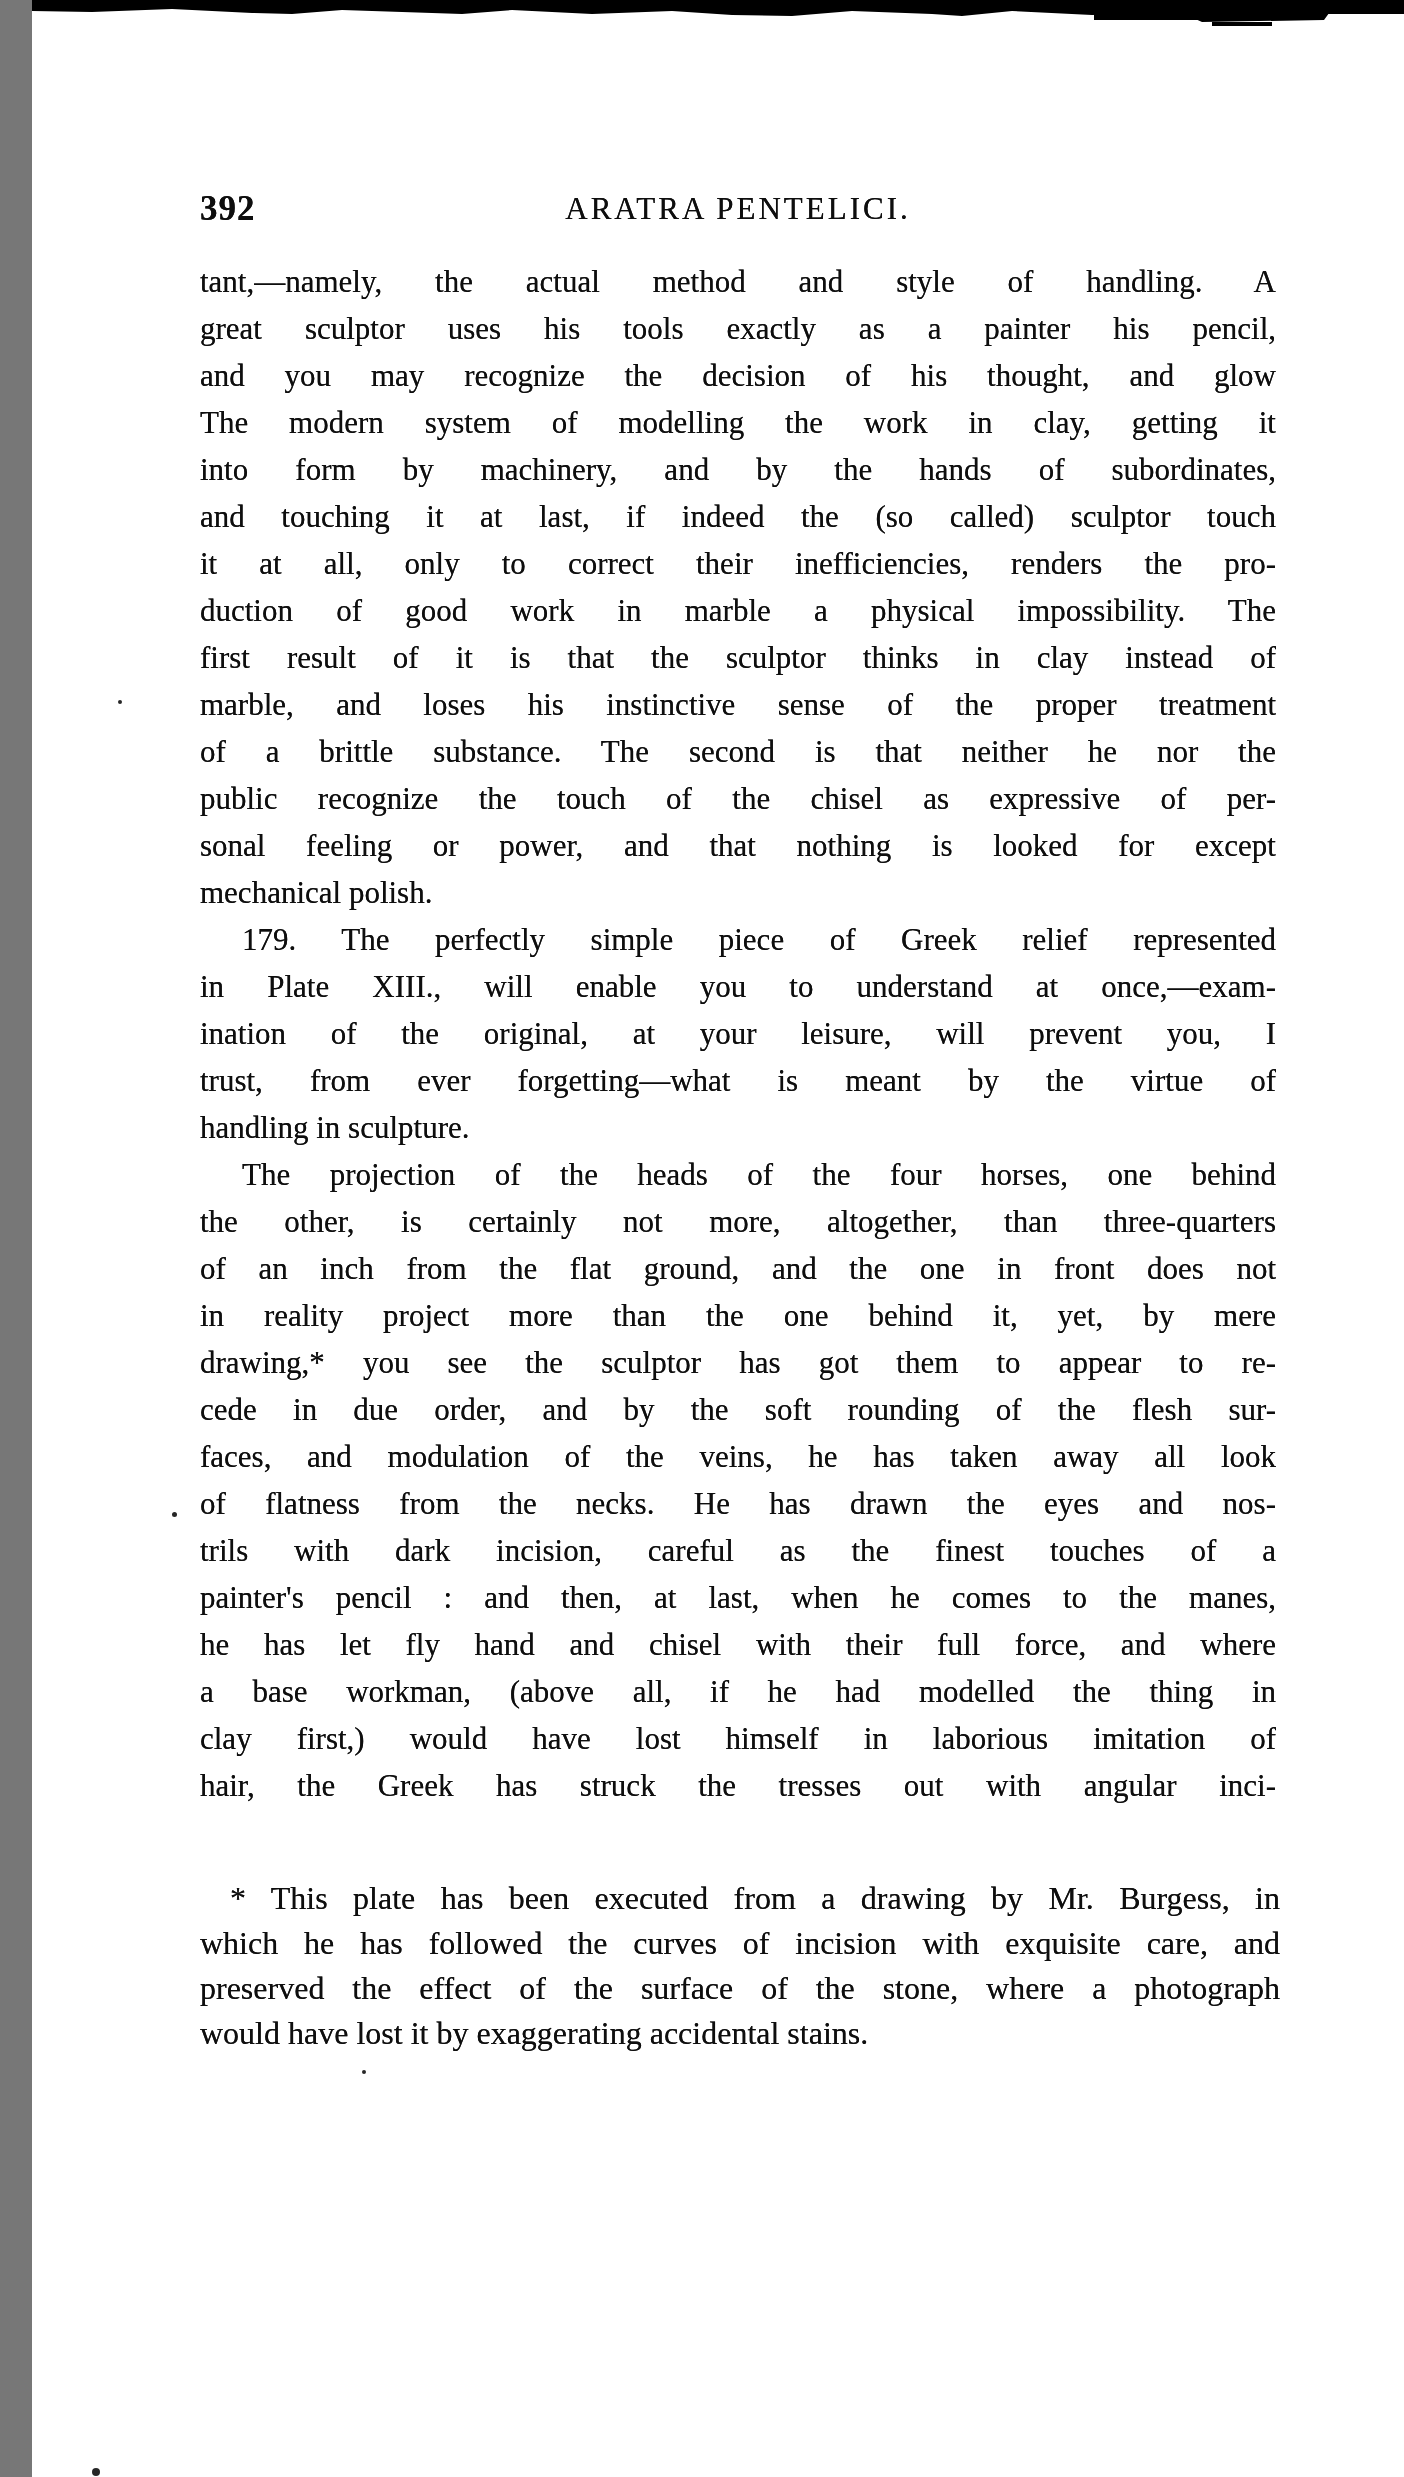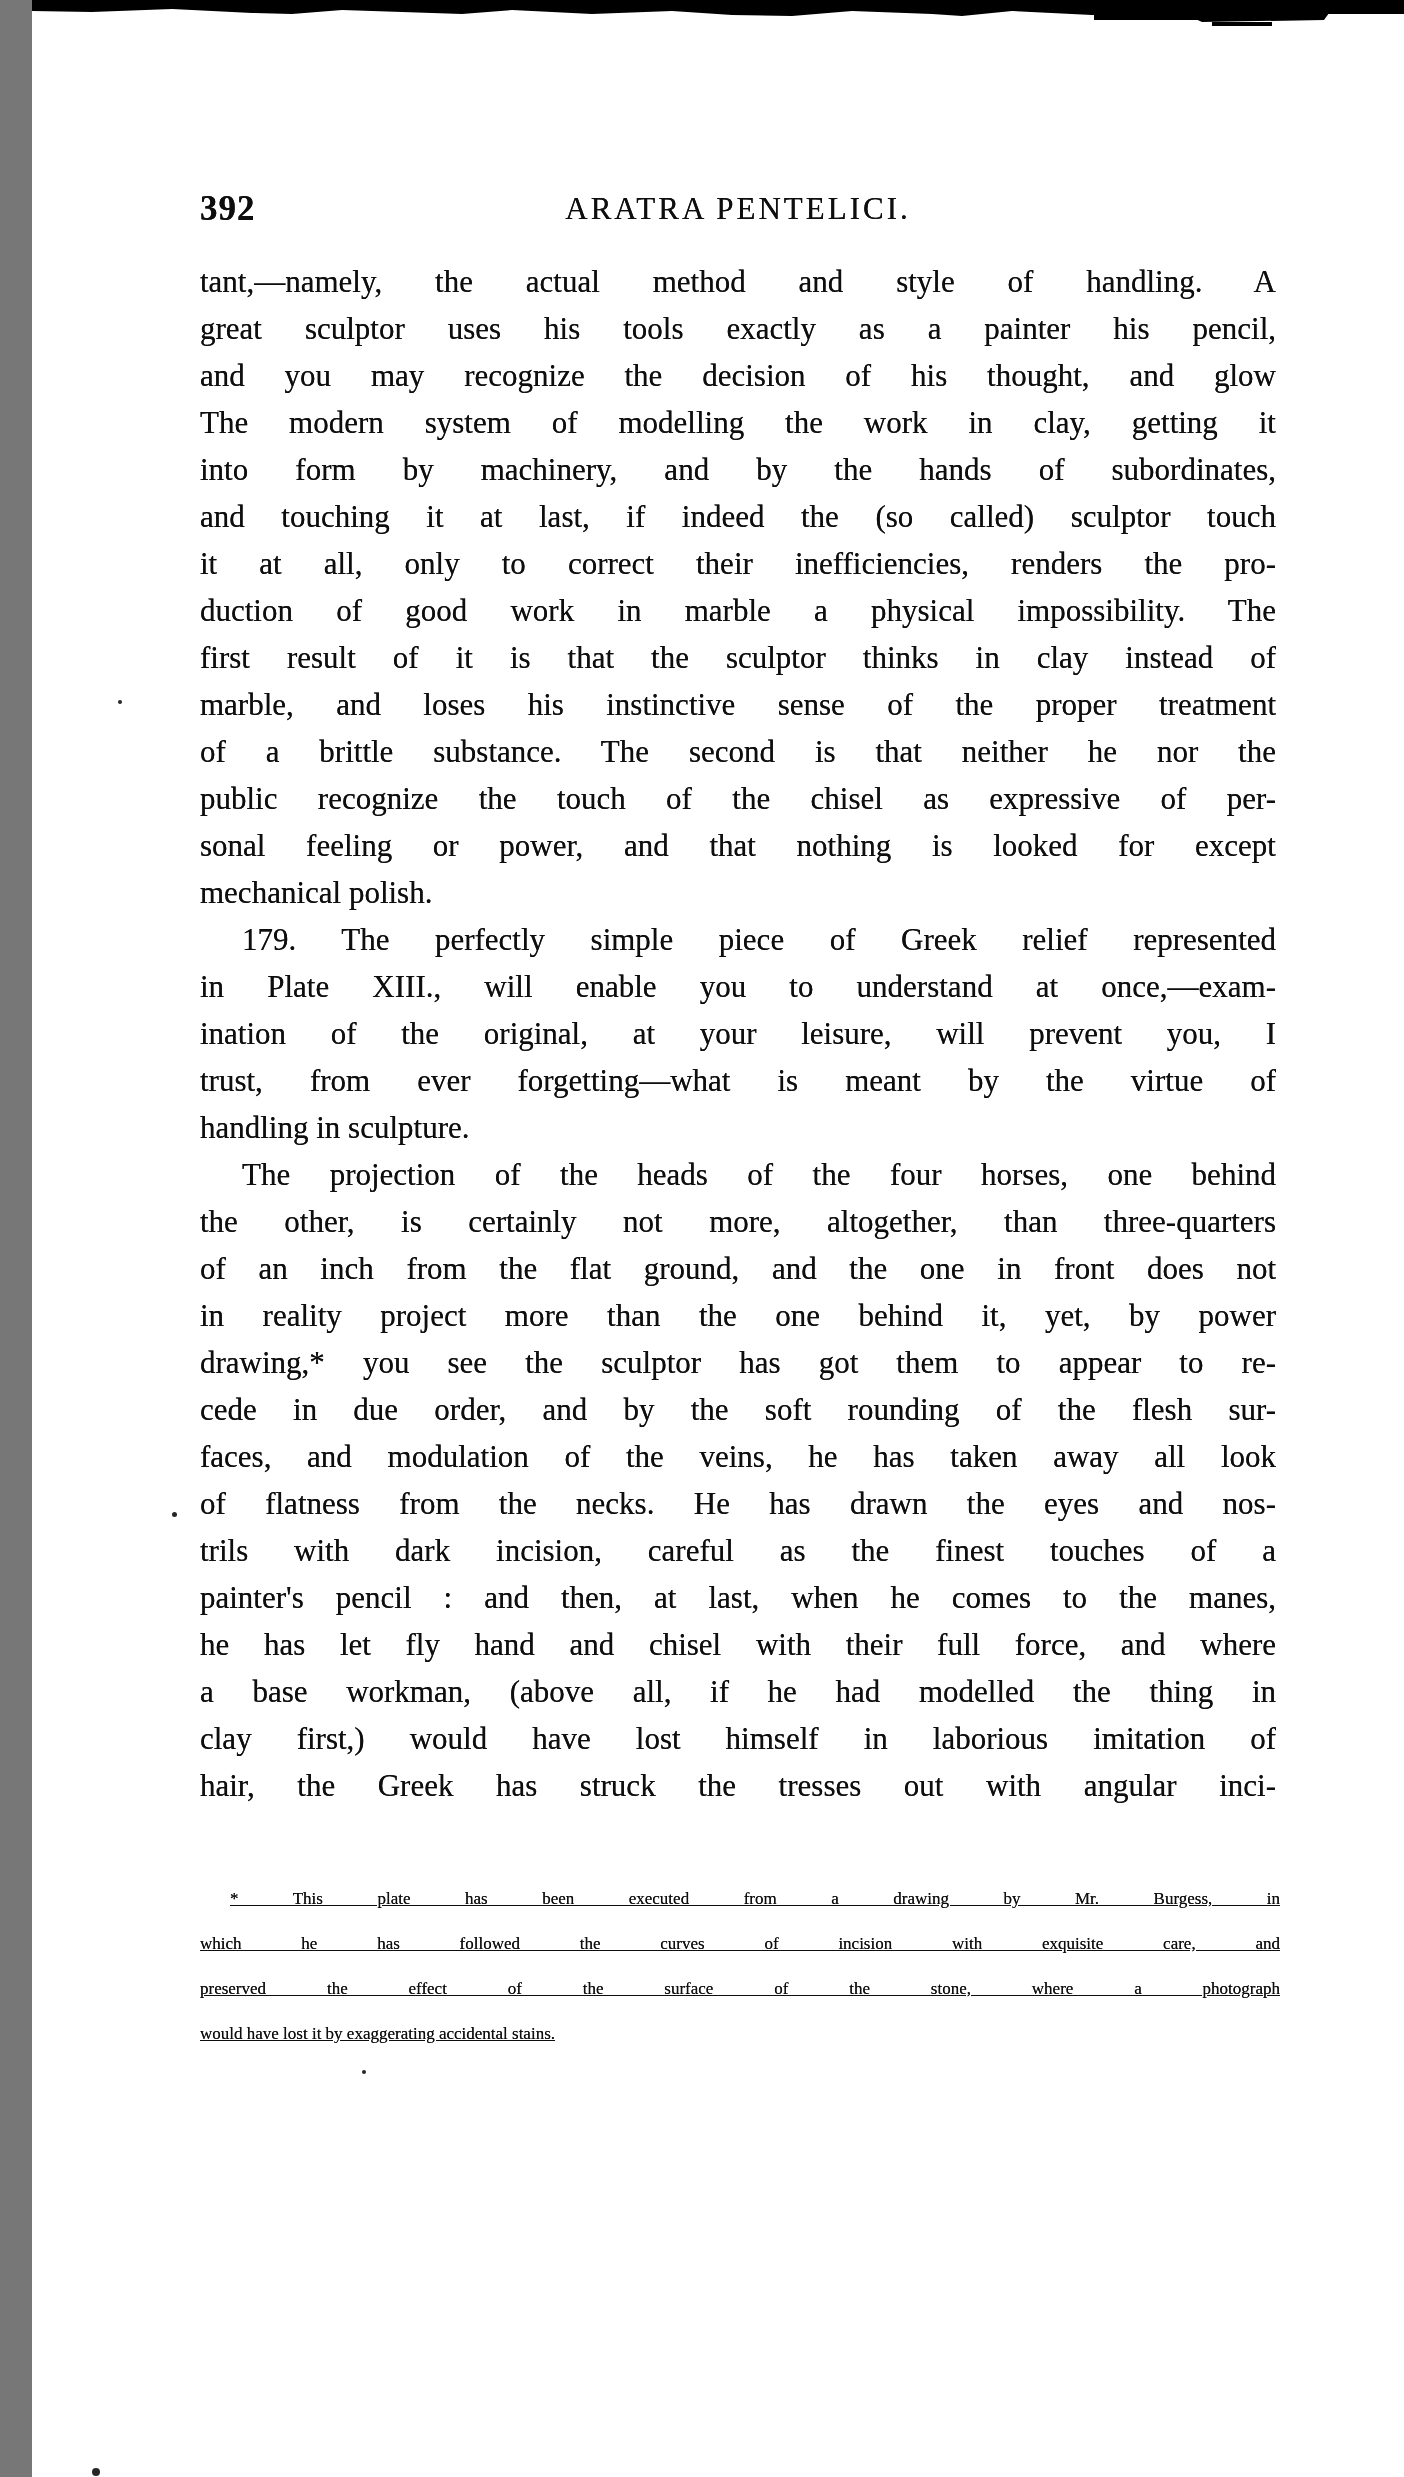--- a/index.html
+++ b/index.html
@@ -43,23 +43,22 @@
     height: 47px; line-height: 47px;
     text-align: justify; text-align-last: justify;
     overflow: hidden; white-space: normal;
   }
   .line.last { text-align-last: left; }
   .line.indent { text-indent: 42px; }
   .footnote {
     position: absolute;
     left: 168px; top: 1876px;
     width: 1080px;
-    font-size: 17px;
+    font-size: 32px;
     text-shadow: 0 0 0.5px rgba(0,0,0,.8);
-    text-decoration: underline;
   }
   .fline {
     height: 45px; line-height: 45px;
     text-align: justify; text-align-last: justify;
     overflow: hidden;
   }
   .fline.last { text-align-last: left; }
   .fline.indent { text-indent: 30px; }
   .speck { position: absolute; background: #000; border-radius: 50%; opacity: .85; }
   .s1 { left: 60px;  top: 2468px; width: 8px;  height: 8px; }
@@ -107,21 +106,21 @@
         <div class="line indent">179. The perfectly simple piece of Greek relief represented</div>
         <div class="line">in Plate XIII., will enable you to understand at once,—exam-</div>
         <div class="line">ination of the original, at your leisure, will prevent you, I</div>
         <div class="line">trust, from ever forgetting—what is meant by the virtue of</div>
         <div class="line last">handling in sculpture.</div>
       </div>
       <div>
         <div class="line indent">The projection of the heads of the four horses, one behind</div>
         <div class="line">the other, is certainly not more, altogether, than three-quarters</div>
         <div class="line">of an inch from the flat ground, and the one in front does not</div>
-        <div class="line">in reality project more than the one behind it, yet, by power</div>
+        <div class="line">in reality project more than the one behind it, yet, by mere</div>
         <div class="line">drawing,* you see the sculptor has got them to appear to re-</div>
         <div class="line">cede in due order, and by the soft rounding of the flesh sur-</div>
         <div class="line">faces, and modulation of the veins, he has taken away all look</div>
         <div class="line">of flatness from the necks. He has drawn the eyes and nos-</div>
         <div class="line">trils with dark incision, careful as the finest touches of a</div>
         <div class="line">painter's pencil : and then, at last, when he comes to the manes,</div>
         <div class="line">he has let fly hand and chisel with their full force, and where</div>
         <div class="line">a base workman, (above all, if he had modelled the thing in</div>
         <div class="line">clay first,) would have lost himself in laborious imitation of</div>
         <div class="line">hair, the Greek has struck the tresses out with angular inci-</div>

